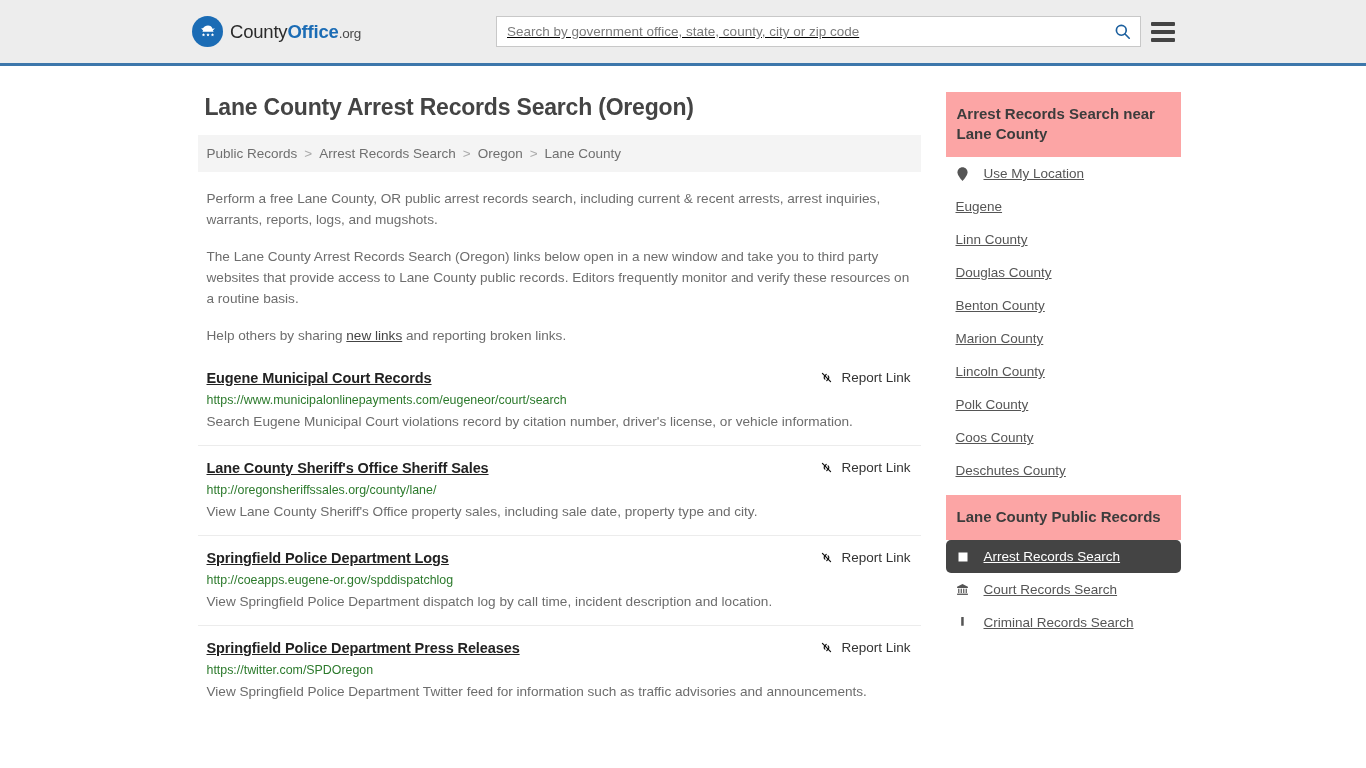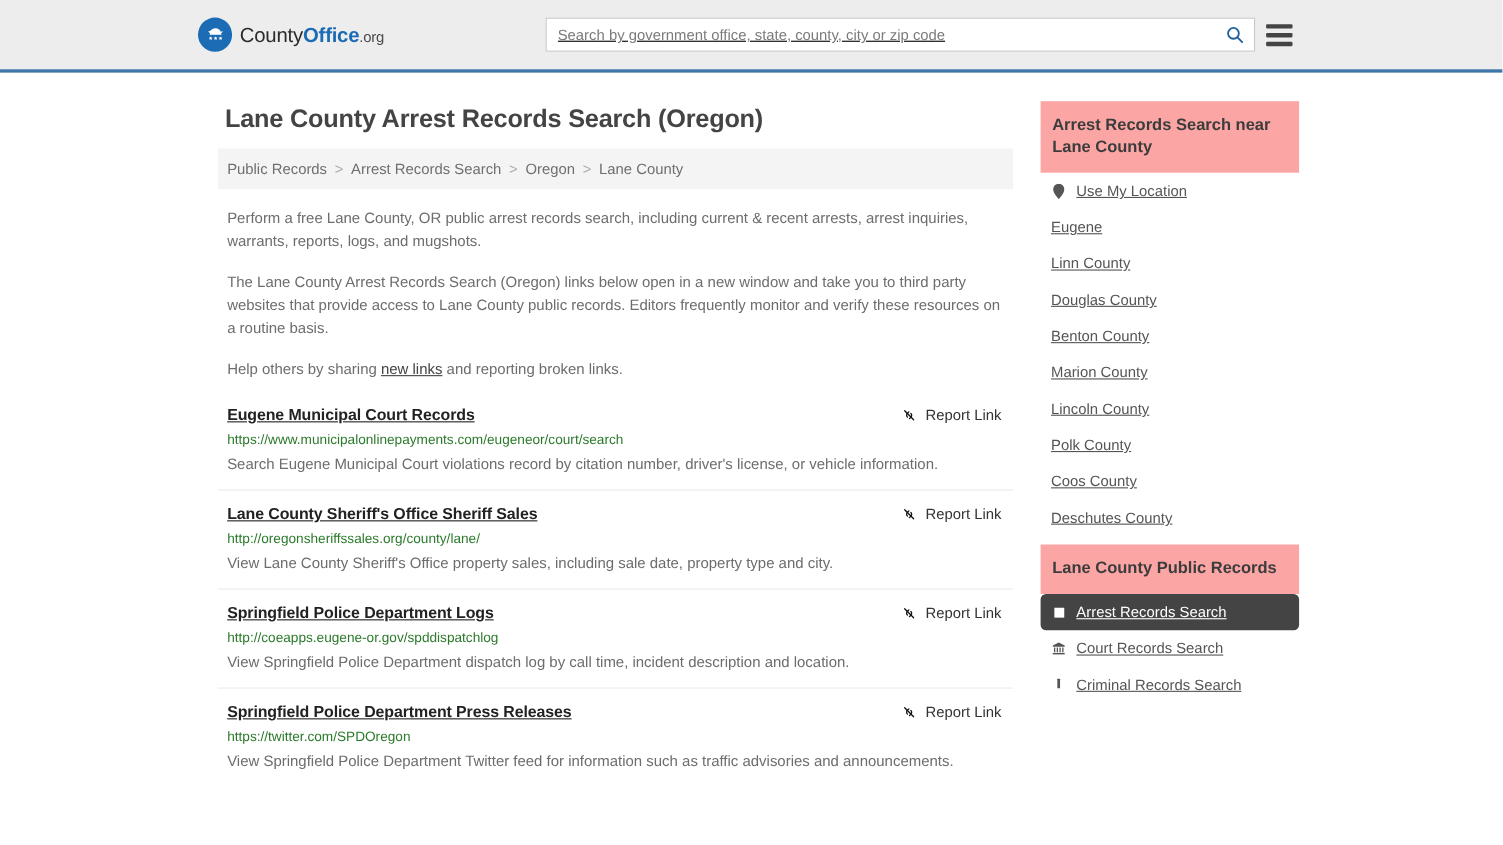--- a/index.html
+++ b/index.html
@@ -15,21 +15,21 @@
   .header {
     height: 66px;
     background: #ededed;
     border-bottom: 3px solid #3d77ab;
     display: flex;
     align-items: center;
     position: relative;
   }
   .logo-wrap {
     position: absolute;
-    left: 180px;
+    left: 192px;
     display: flex;
     align-items: center;
     gap: 7px;
     text-decoration: none;
   }
   .logo-mark {
     width: 31px; height: 31px;
     border-radius: 50%;
     background: #1b6cb5;
     display: flex; align-items: center; justify-content: center;
@@ -190,21 +190,21 @@
     font-weight: bold;
     color: #3c3c3c;
     padding: 12px 11px 13px 11px;
     line-height: 1.34;
   }
   .side-list { padding: 0; margin: 0; list-style: none; }
   .side-list li { margin: 0; }
   .side-link {
     display: flex;
     align-items: center;
-    gap: 9px;
+    gap: 14px;
     padding: 9px 10px 9px 10px;
     font-size: 13.5px;
     color: #555;
     text-decoration: none;
     border-radius: 5px;
   }
   .side-link .lbl { text-decoration: underline; }
   .side-link.active {
     background: #444444;
     color: #ffffff;

